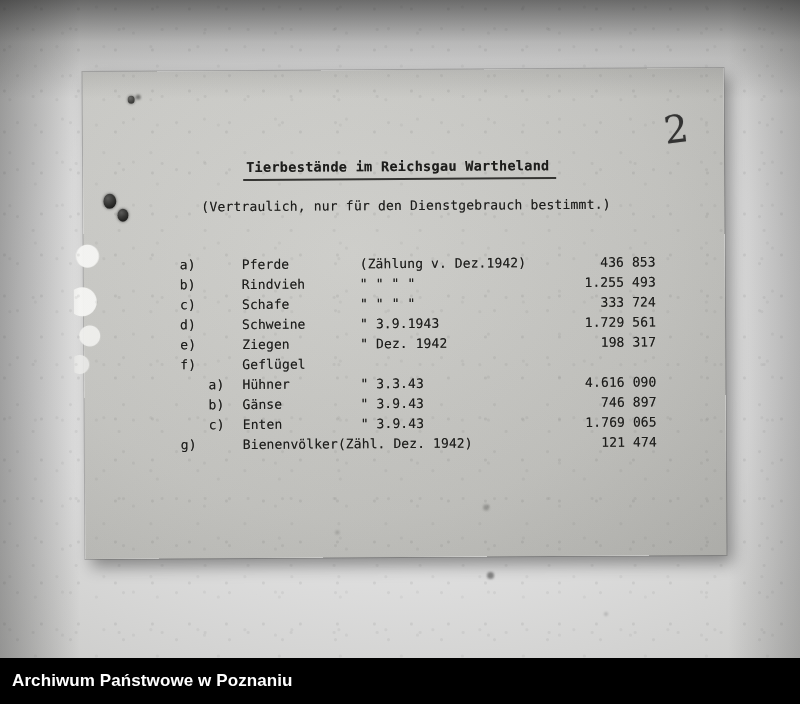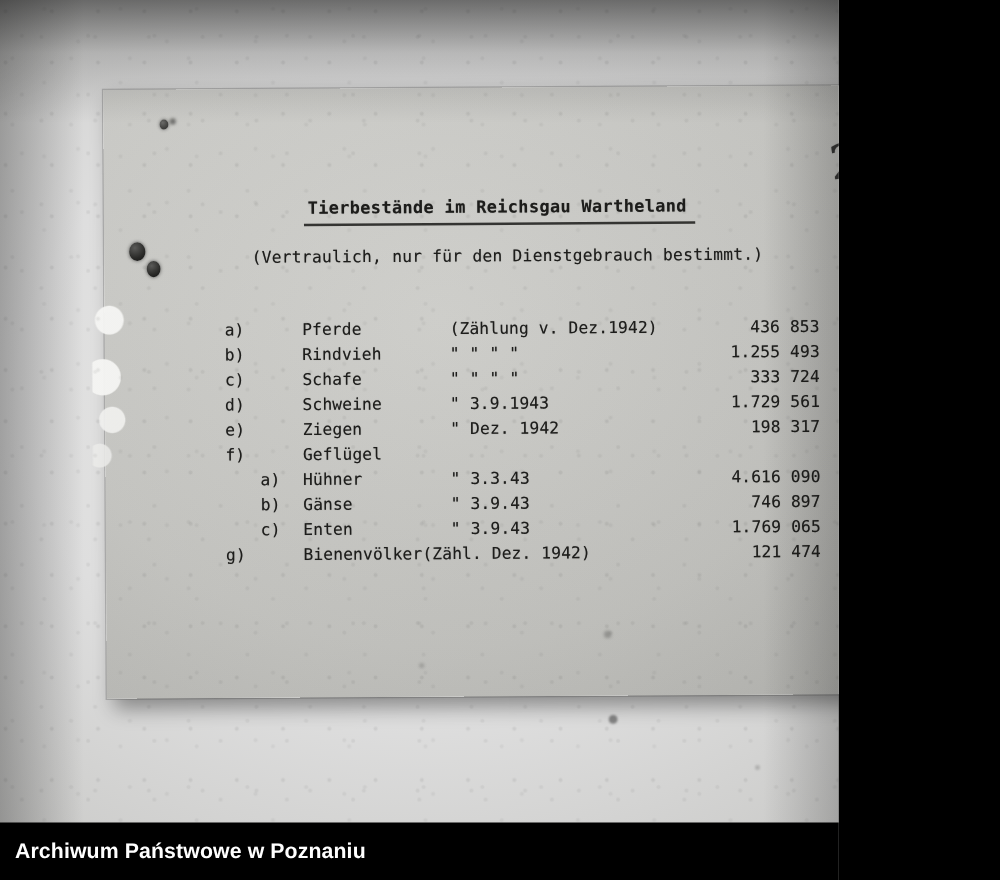--- a/index.html
+++ b/index.html
@@ -10,21 +10,21 @@
   body {
     width: 800px;
     height: 704px;
     overflow: hidden;
     font-family: "Liberation Sans", sans-serif;
   }
 
   
   .photo {
     position: relative;
-    width: 671px;
+    width: 800px;
     height: 704px;
     background:
       radial-gradient(ellipse 120% 90% at 50% 45%, #e8e8e6 0%, #dedede 40%, #c9c9c7 72%, #b4b4b2 100%);
     overflow: hidden;
   }
   
   .grain {
     position: absolute;
     inset: 0;
     pointer-events: none;

